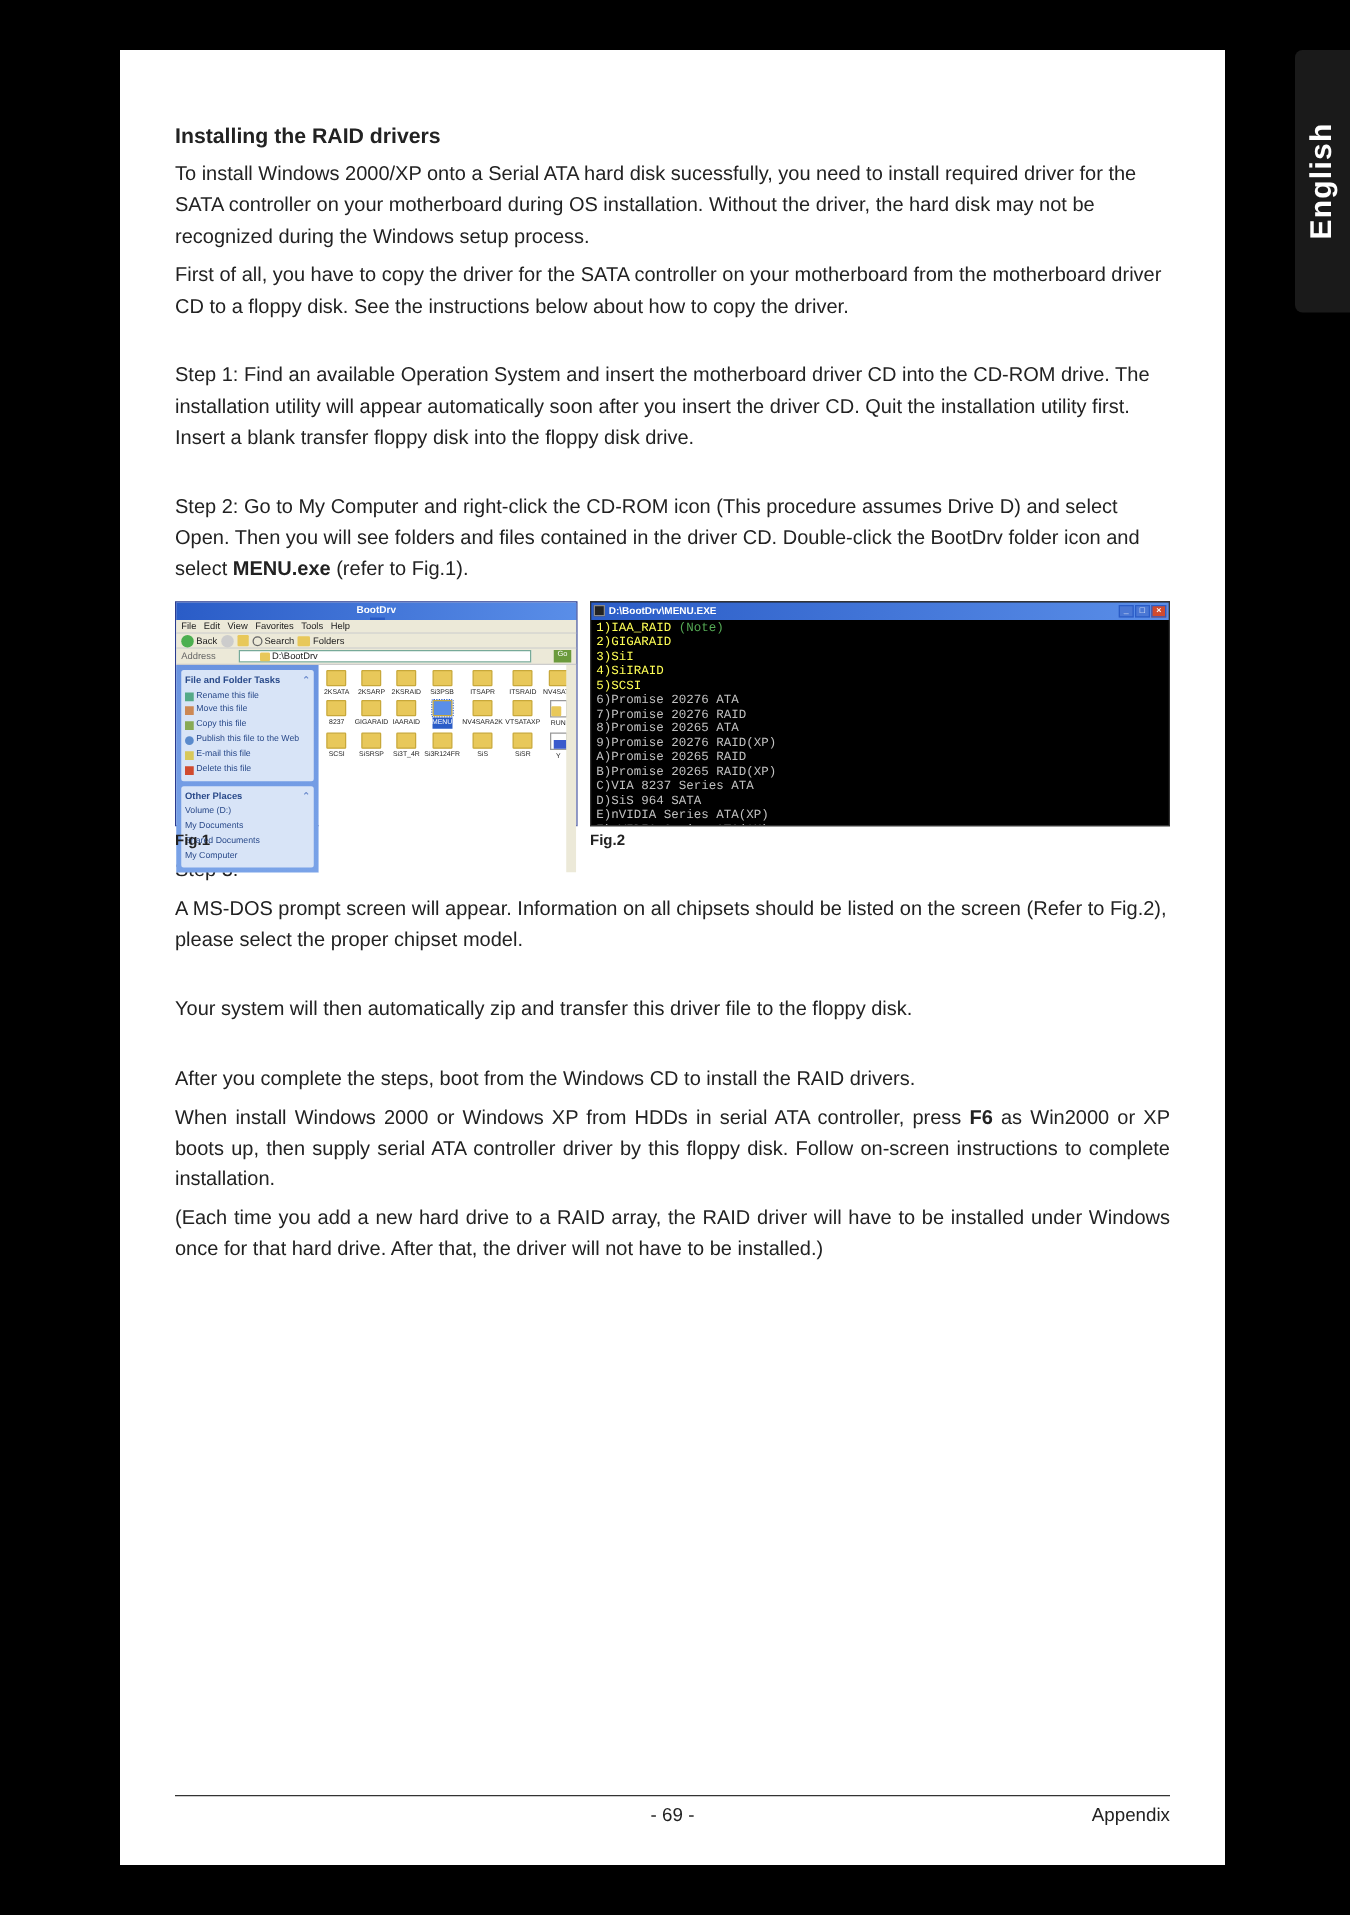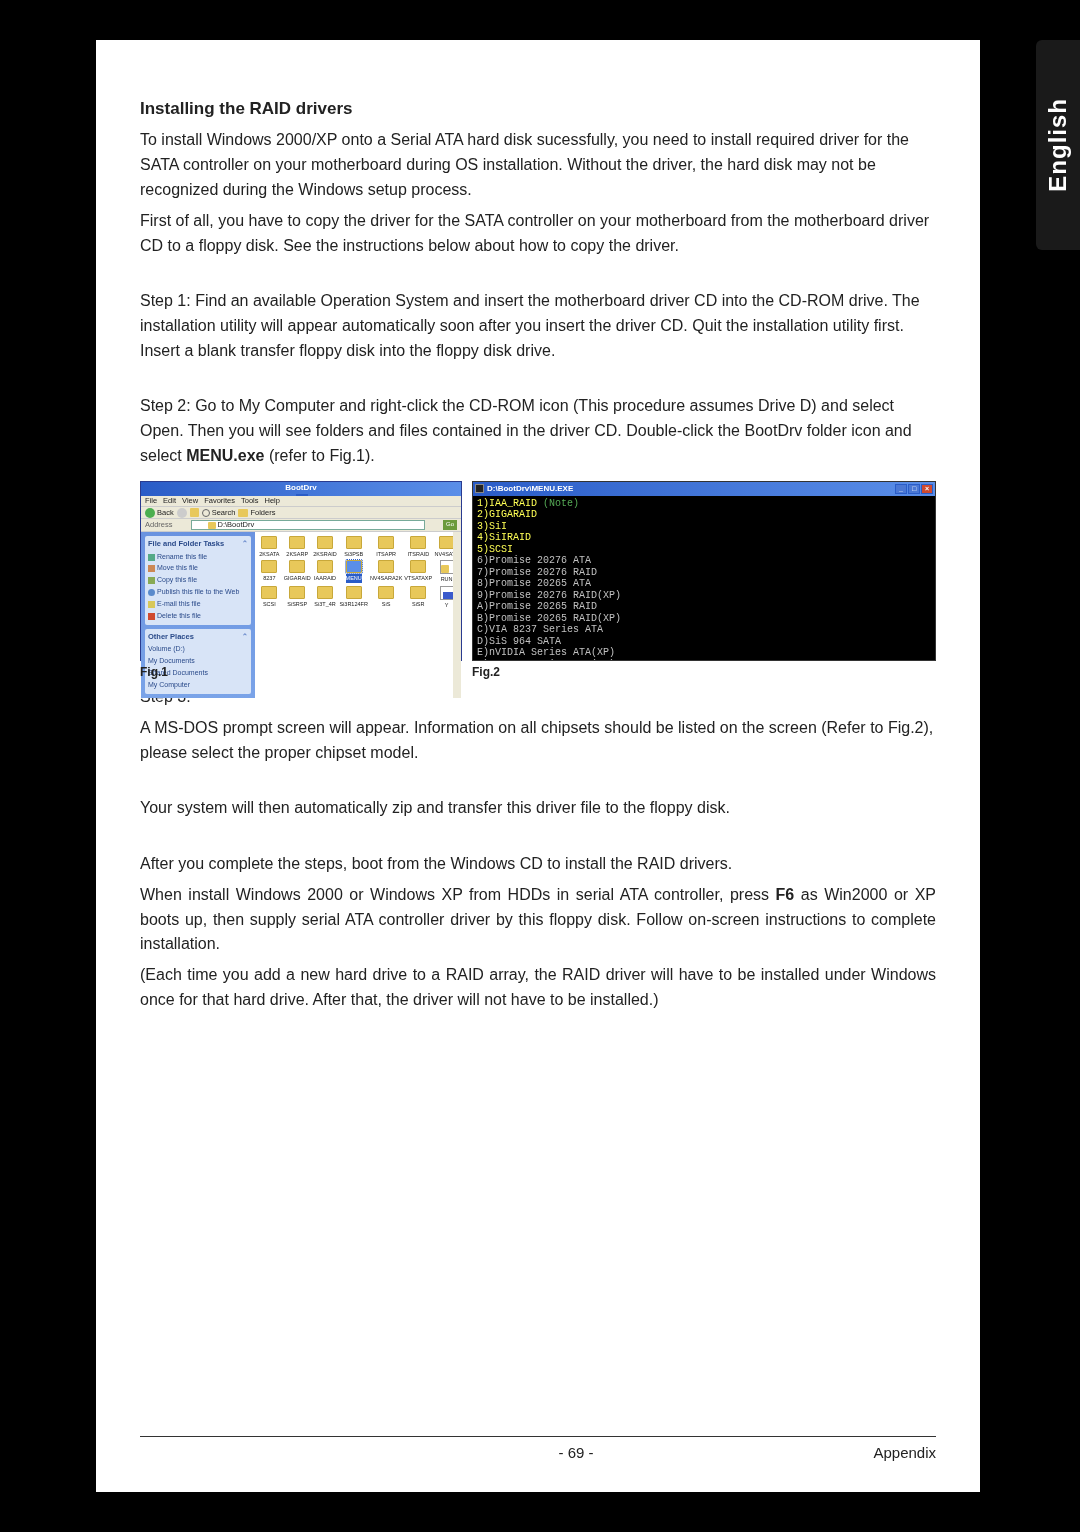--- a/index.html
+++ b/index.html
@@ -146,21 +146,21 @@
     bottom: 0;
     left: 0;
     width: 100%;
     border-top: 1px solid #333;
     padding-top: 4px;
     display: flex;
     justify-content: space-between;
     font-size: 15px;
     margin-top: 14px;
   }
-  .footer .center { position: absolute; left: 50%; transform: translateX(-50%); margin-left: 38px; }
+  .footer .center { position: absolute; left: 50%; transform: translateX(-50%); }
 </style>
 </head>
 <body>
 
 <div class="side-tab">
   <span>English</span>
 </div>
 
 <div class="page">
   <div class="content">

